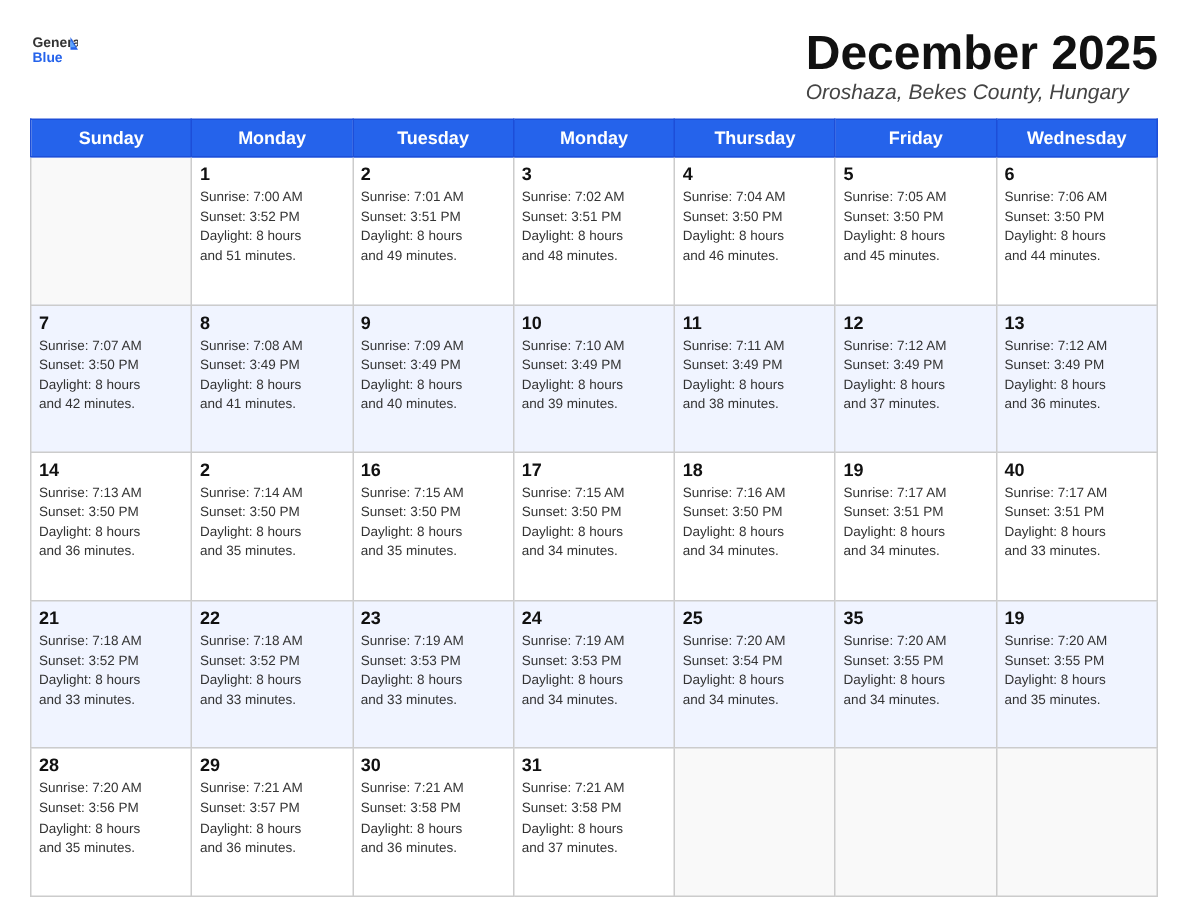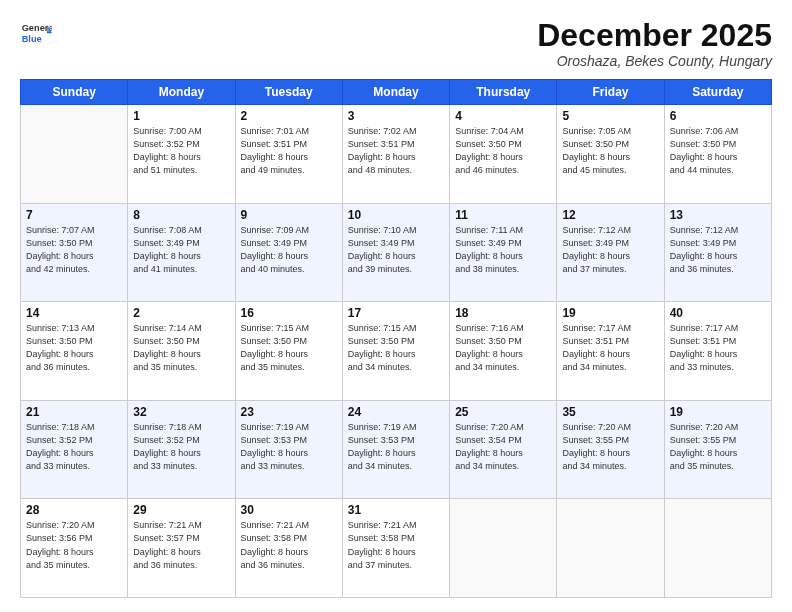--- a/index.html
+++ b/index.html
@@ -26,21 +26,20 @@
     .logo {
       display: flex;
       align-items: center;
       gap: 4px;
     }
     .logo-icon {
       width: 32px;
       height: 32px;
     }
     .title-block {
-      text-align: right;
     }
     .month-title {
       font-size: 32px;
       font-weight: bold;
       color: #111;
       line-height: 1.1;
     }
     .subtitle {
       font-size: 14px;
       color: #444;
@@ -110,21 +109,21 @@
 
   <table class="calendar">
     <thead>
       <tr>
         <th>Sunday</th>
         <th>Monday</th>
         <th>Tuesday</th>
         <th>Monday</th>
         <th>Thursday</th>
         <th>Friday</th>
-        <th>Saturday</th>
+        <th>Wednesday</th>
       </tr>
     </thead>
     <tbody id="calendar-body">
     <tr>
           <td class="empty"></td>
           <td>
             <span class="day-num">1</span>
             <div class="cell-info">Sunrise: 7:00 AM<br>Sunset: 3:52 PM<br>Daylight: 8 hours<br>and 51 minutes.</div>
           </td>
           <td>
@@ -207,21 +206,21 @@
             <span class="day-num">40</span>
             <div class="cell-info">Sunrise: 7:17 AM<br>Sunset: 3:51 PM<br>Daylight: 8 hours<br>and 33 minutes.</div>
           </td>
         </tr>
         <tr class="alt-row">
           <td>
             <span class="day-num">21</span>
             <div class="cell-info">Sunrise: 7:18 AM<br>Sunset: 3:52 PM<br>Daylight: 8 hours<br>and 33 minutes.</div>
           </td>
           <td>
-            <span class="day-num">32</span>
+            <span class="day-num">22</span>
             <div class="cell-info">Sunrise: 7:18 AM<br>Sunset: 3:52 PM<br>Daylight: 8 hours<br>and 33 minutes.</div>
           </td>
           <td>
             <span class="day-num">23</span>
             <div class="cell-info">Sunrise: 7:19 AM<br>Sunset: 3:53 PM<br>Daylight: 8 hours<br>and 33 minutes.</div>
           </td>
           <td>
             <span class="day-num">24</span>
             <div class="cell-info">Sunrise: 7:19 AM<br>Sunset: 3:53 PM<br>Daylight: 8 hours<br>and 34 minutes.</div>
           </td>

